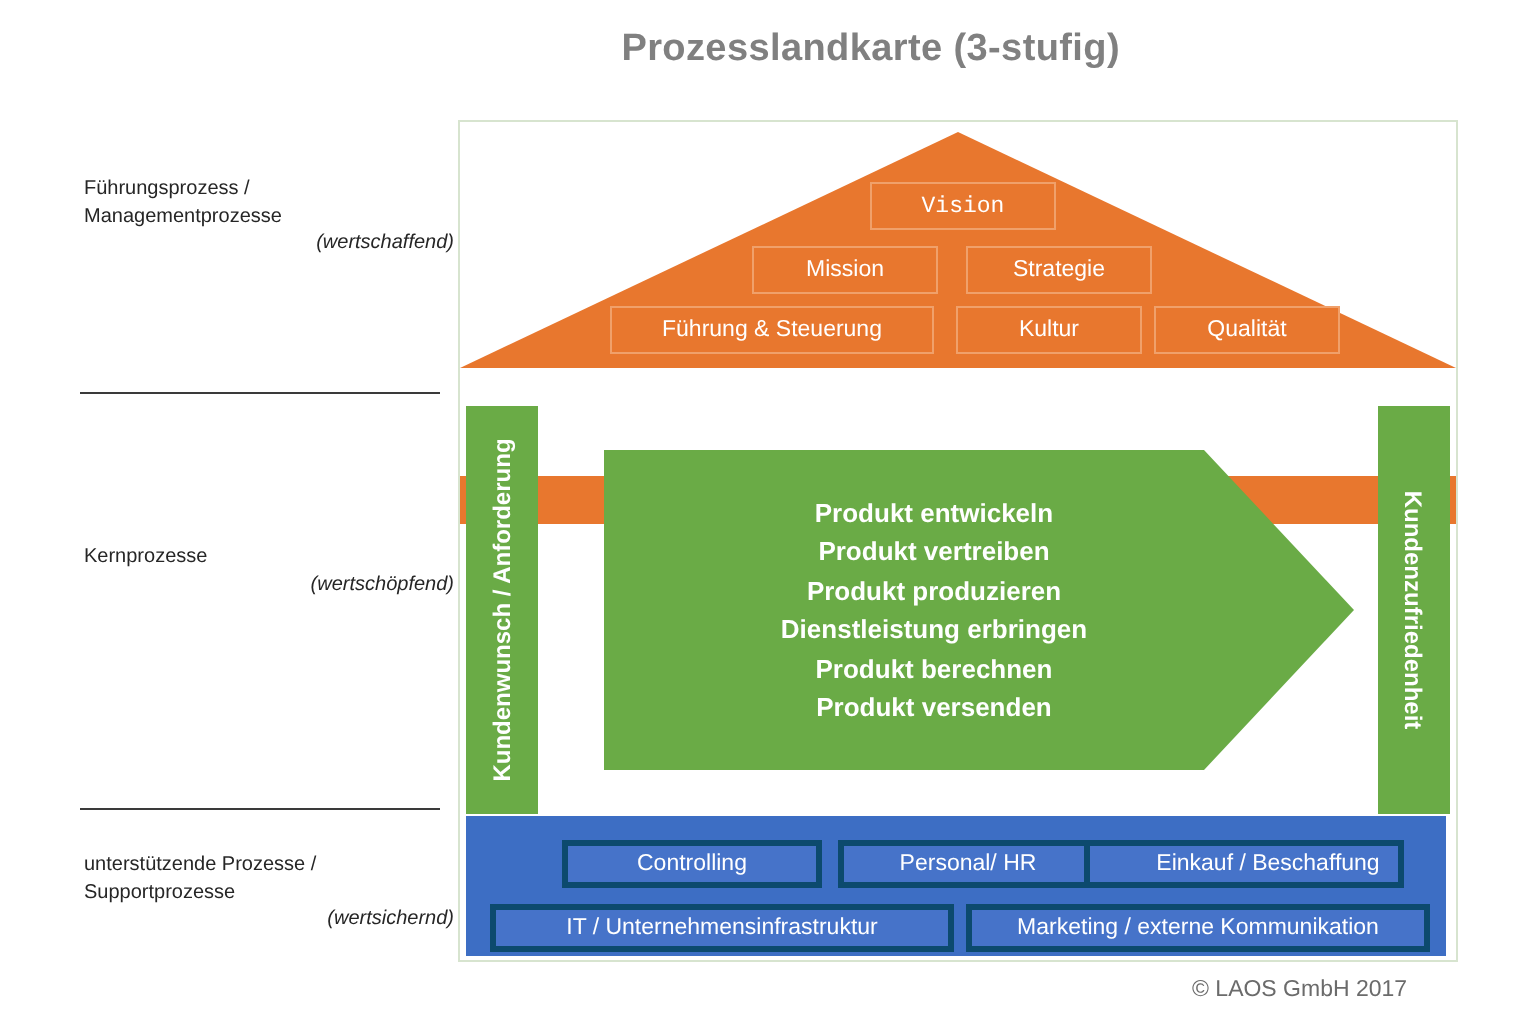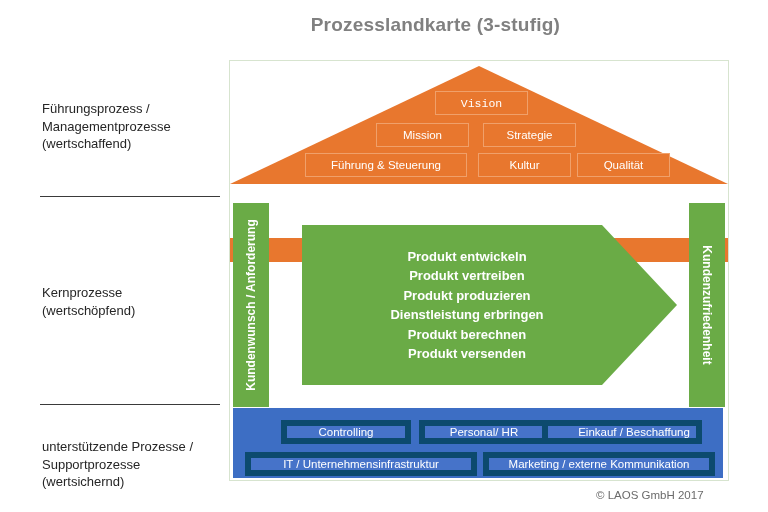--- a/index.html
+++ b/index.html
@@ -27,26 +27,27 @@
     font-weight: bold;
     color: #808080;
     letter-spacing: 0.2px;
   }
 
   
   .legend-block {
     position: absolute;
     left: 42px;
     width: 185px;
-    font-size: 13px;
+    font-size: 10px;
     color: #262626;
     line-height: 1.35;
-    margin-top: 12px;
   }
   .legend-block .ital {
+    font-style: italic;
+    text-align: right;
   }
   #legend-mgmt  { top: 88px; }
   #legend-core  { top: 272px; }
   #legend-supp  { top: 426px; }
 
   .legend-rule {
     position: absolute;
     left: 40px;
     width: 180px;
     height: 0;
@@ -173,21 +174,21 @@
     position: absolute;
     left: 3px;
     top: 347px;
     width: 490px;
     height: 70px;
     background: #3d6ec4;
   }
   .support-box {
     position: absolute;
     background: #4673c9;
-    border: 6px solid #0c4a6e;
+    border: 3px solid #0c4a6e;
     box-sizing: border-box;
     display: flex;
     align-items: center;
     justify-content: center;
     color: #ffffff;
     font-size: 11.5px;
   }
 
   
   #copyright {

